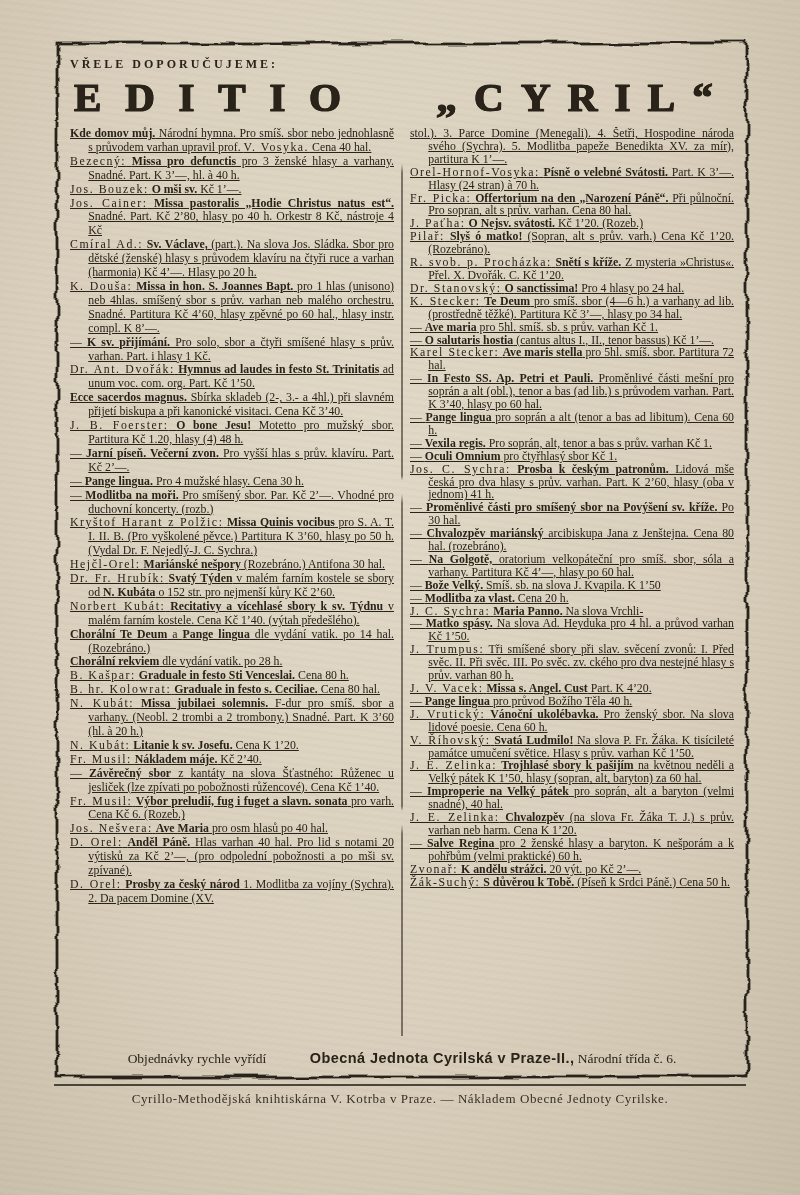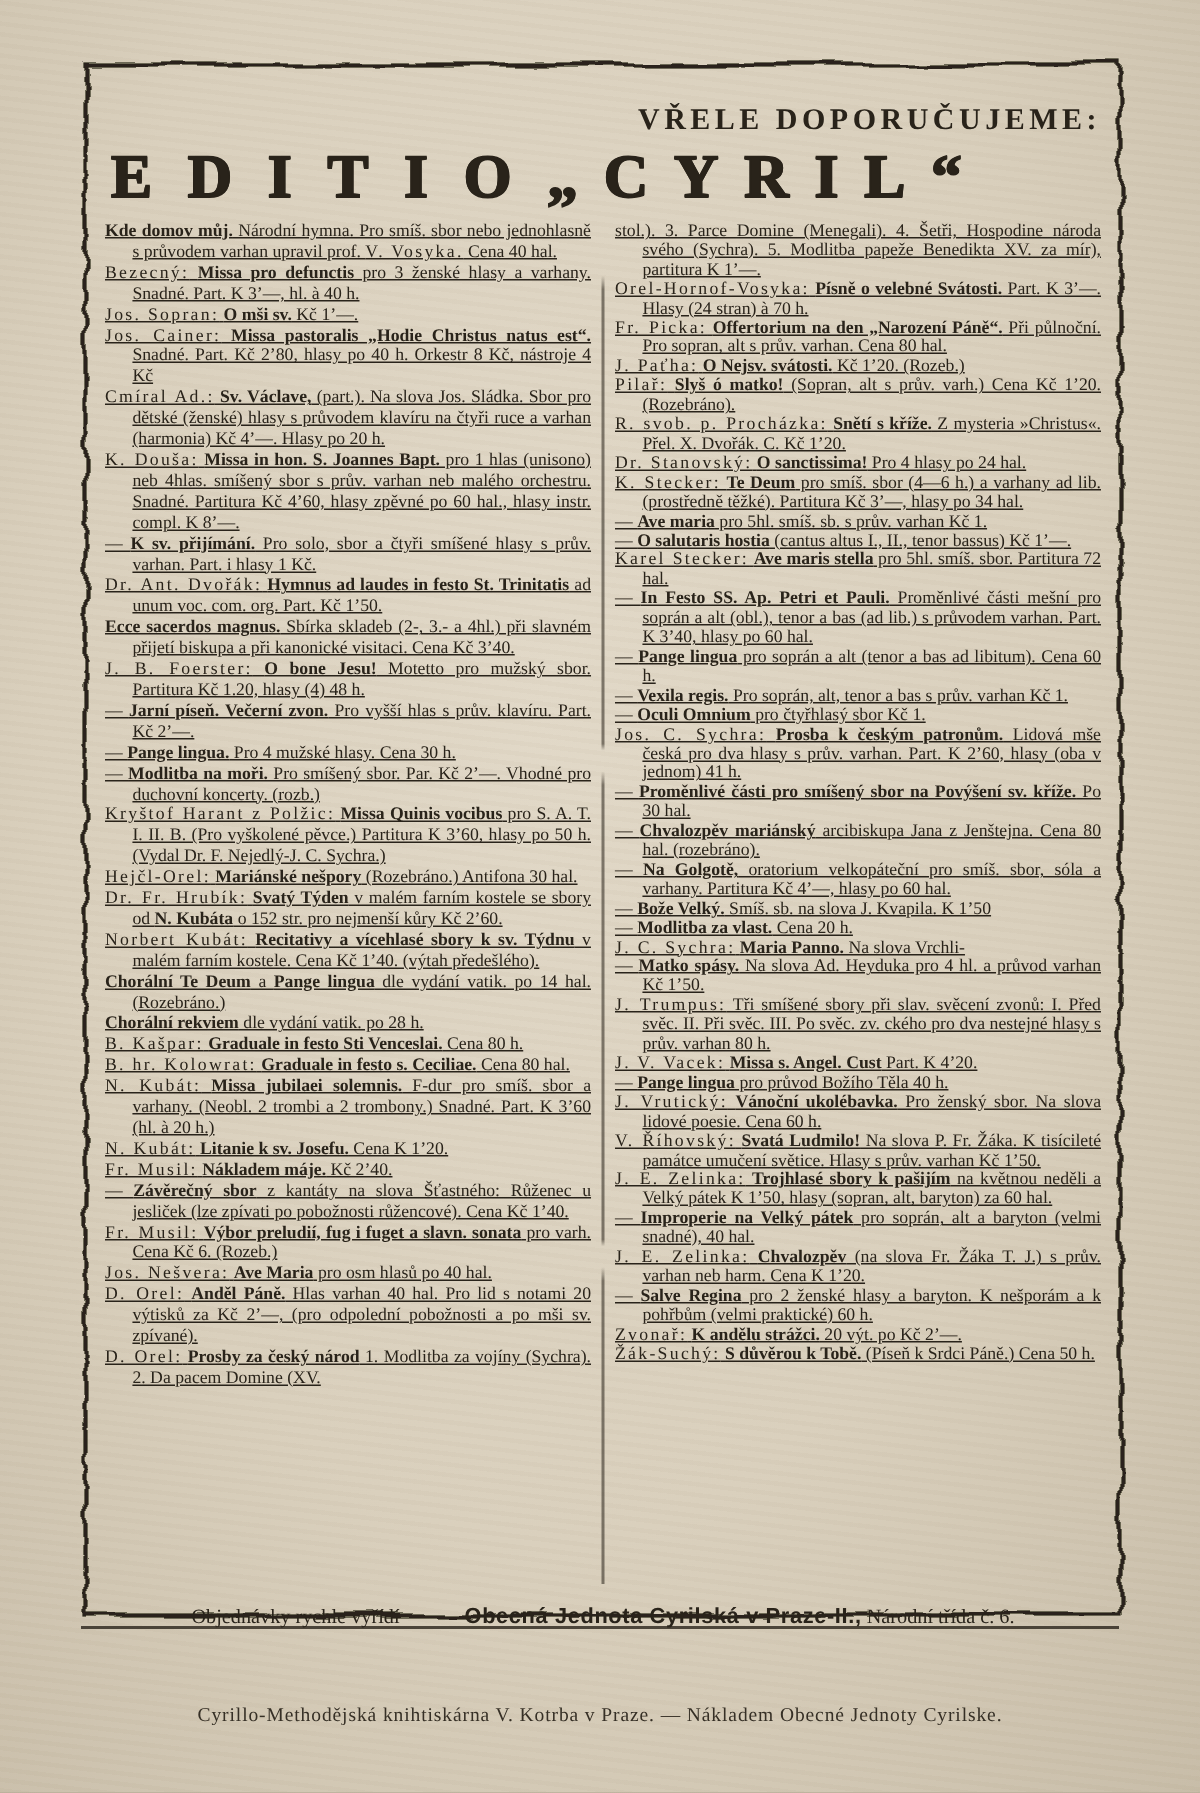--- a/index.html
+++ b/index.html
@@ -19,25 +19,25 @@
     position:relative;width:800px;height:1195px;overflow:hidden;
     background:
       repeating-linear-gradient(7deg, rgba(120,100,70,0.025) 0 3px, rgba(255,255,255,0.02) 3px 7px),
       radial-gradient(ellipse at 46% 38%, var(--paper-light) 0%, var(--paper) 55%, var(--paper-dark) 100%);
   }
   .frame-svg{position:absolute;left:50px;top:36px;pointer-events:none;}
   .inner{
     position:absolute;left:70px;top:50px;width:664px;height:1018px;
   }
   .topline{
-    text-align:right;font-weight:bold;font-size:20px;letter-spacing:3px;
-    margin-top:19px;
+    text-align:left;font-weight:bold;font-size:12px;letter-spacing:3px;
+    margin-top:7px;
   }
   .bigtitle{
-    display:flex;align-items:baseline;
+    display:flex;justify-content:space-between;align-items:baseline;
     padding:0 4px;margin:4px 0 8px 0;
     font-size:41px;font-weight:bold;line-height:1.05;
     -webkit-text-stroke:1.2px var(--ink);
     text-shadow:0.6px 0 currentColor,-0.6px 0 currentColor;
     white-space:nowrap;
   }
   .bigtitle .t-left{letter-spacing:0.58em;}
   .bigtitle .t-right{letter-spacing:0.42em;}
   .cols{display:flex;height:918px;overflow:hidden;position:relative;text-decoration:underline;}
   .col{flex:1 1 0;font-size:11.8px;text-align:justify;hyphens:none;}
@@ -59,21 +59,21 @@
   }
   .orderline{
     margin-top:5px;text-align:center;font-size:13.5px;white-space:nowrap;
   }
   .footer-rule{
     position:absolute;left:54px;top:1084px;width:692px;height:2px;
     background:var(--ink);opacity:.8;
   }
   .imprint{
     position:absolute;left:0;top:1091px;width:800px;
-    text-align:center;font-size:13px;letter-spacing:0.6px;opacity:.92;margin-top:44px;
+    text-align:center;font-size:13px;letter-spacing:0.6px;opacity:.92;
   }
 </style>
 </head>
 <body>
 
 <div class="page">
 
   <svg class="frame-svg" width="704" height="1050" viewBox="0 0 704 1050">
     <defs>
       <filter id="wobble" x="-4%" y="-4%" width="108%" height="108%">
@@ -89,21 +89,21 @@
 
     <div class="bigtitle">
       <span class="t-left">EDITIO</span>
       <span class="t-right">„CYRIL“</span>
     </div>
 
     <div class="cols">
       <div class="col col-left">
           <p class="entry"><b class="seg-b">Kde domov můj.</b><span class="seg"> Národní hymna. Pro smíš. sbor nebo jednohlasně s průvodem varhan upravil prof. </span><span class="seg-sp">V. Vosyka.</span><span class="seg"> Cena 40 hal.</span></p>
           <p class="entry"><span class="seg-sp">Bezecný:</span><span class="seg"> </span><b class="seg-b">Missa pro defunctis</b><span class="seg"> pro 3 ženské hlasy a varhany. Snadné. Part. K 3’—, hl. à 40 h.</span></p>
-          <p class="entry"><span class="seg-sp">Jos. Sopran:</span><span class="seg"> </span><b class="seg-b">O mši sv.</b><span class="seg"> Kč 1’—.</span></p>
+          <p class="entry"><span class="seg-sp">Jos. Bouzek:</span><span class="seg"> </span><b class="seg-b">O mši sv.</b><span class="seg"> Kč 1’—.</span></p>
           <p class="entry"><span class="seg-sp">Jos. Cainer:</span><span class="seg"> </span><b class="seg-b">Missa pastoralis „Hodie Christus natus est“.</b><span class="seg"> Snadné. Part. Kč 2’80, hlasy po 40 h. Orkestr 8 Kč, nástroje 4 Kč</span></p>
           <p class="entry"><span class="seg-sp">Cmíral Ad.:</span><span class="seg"> </span><b class="seg-b">Sv. Václave,</b><span class="seg"> (part.). Na slova Jos. Sládka. Sbor pro dětské (ženské) hlasy s průvodem klavíru na čtyři ruce a varhan (harmonia) Kč 4’—. Hlasy po 20 h.</span></p>
           <p class="entry"><span class="seg-sp">K. Douša:</span><span class="seg"> </span><b class="seg-b">Missa in hon. S. Joannes Bapt.</b><span class="seg"> pro 1 hlas (unisono) neb 4hlas. smíšený sbor s prův. varhan neb malého orchestru. Snadné. Partitura Kč 4’60, hlasy zpěvné po 60 hal., hlasy instr. compl. K 8’—.</span></p>
           <p class="entry"><span class="seg">— </span><b class="seg-b">K sv. přijímání.</b><span class="seg"> Pro solo, sbor a čtyři smíšené hlasy s prův. varhan. Part. i hlasy 1 Kč.</span></p>
           <p class="entry"><span class="seg-sp">Dr. Ant. Dvořák:</span><span class="seg"> </span><b class="seg-b">Hymnus ad laudes in festo St. Trinitatis</b><span class="seg"> ad unum voc. com. org. Part. Kč 1’50.</span></p>
           <p class="entry"><b class="seg-b">Ecce sacerdos magnus.</b><span class="seg"> Sbírka skladeb (2-, 3.- a 4hl.) při slavném přijetí biskupa a při kanonické visitaci. Cena Kč 3’40.</span></p>
           <p class="entry"><span class="seg-sp">J. B. Foerster:</span><span class="seg"> </span><b class="seg-b">O bone Jesu!</b><span class="seg"> Motetto pro mužský sbor. Partitura Kč 1.20, hlasy (4) 48 h.</span></p>
           <p class="entry"><span class="seg">— </span><b class="seg-b">Jarní píseň. Večerní zvon.</b><span class="seg"> Pro vyšší hlas s prův. klavíru. Part. Kč 2’—.</span></p>
           <p class="entry"><span class="seg">— </span><b class="seg-b">Pange lingua.</b><span class="seg"> Pro 4 mužské hlasy. Cena 30 h.</span></p>
           <p class="entry"><span class="seg">— </span><b class="seg-b">Modlitba na moři.</b><span class="seg"> Pro smíšený sbor. Par. Kč 2’—. Vhodné pro duchovní koncerty. (rozb.)</span></p>

